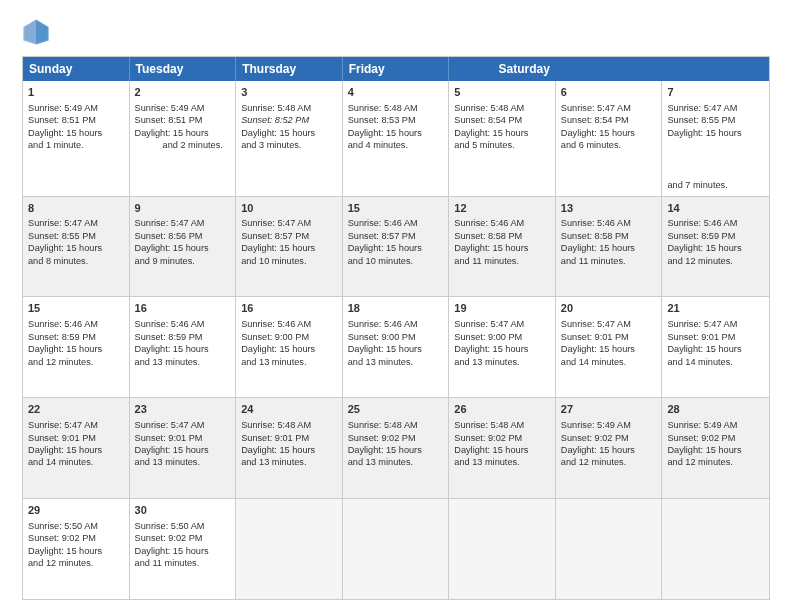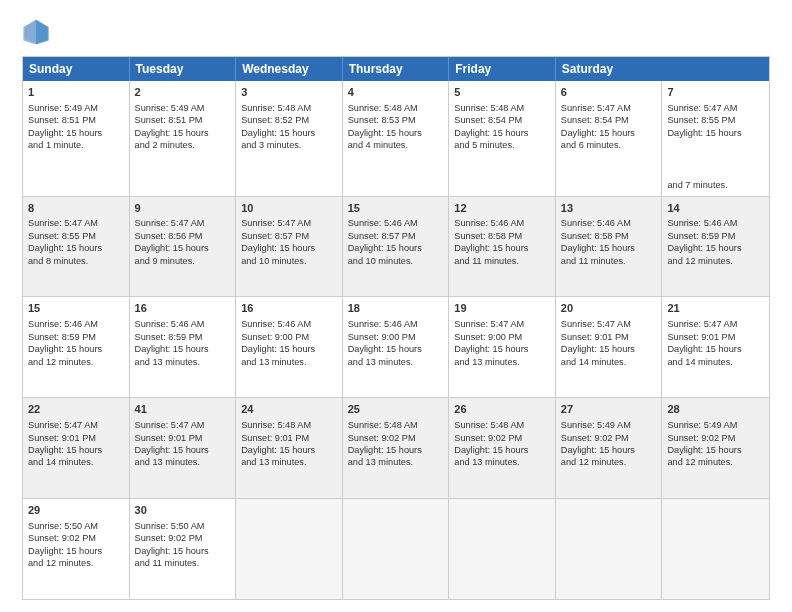--- a/index.html
+++ b/index.html
@@ -71,21 +71,21 @@
       background: #2d6db5;
     }
     .cal-header-cell {
       color: #fff;
       font-size: 12px;
       font-weight: bold;
       padding: 5px 6px;
       text-align: left;
       border-right: 1px solid #5a94d0;
     }
-    .cal-header-cell:last-child { border-right: none; }
+    .cal-header-cell:last-child { border-right: none; text-align: right; }
     .cal-body {
       display: flex;
       flex-direction: column;
       flex: 1;
     }
     .cal-row {
       display: grid;
       grid-template-columns: repeat(7, 1fr);
       flex: 1;
       border-top: 1px solid #ccc;
@@ -129,45 +129,44 @@
     <div class="title-block">
       <div class="title-month"></div>
       <div class="title-location"></div>
     </div>
   </div>
 
   <div class="calendar">
     <div class="cal-header">
     <div class="cal-header-cell">Sunday</div>
         <div class="cal-header-cell">Tuesday</div>
-        <div class="cal-header-cell">Wednesday</div>
         <div class="cal-header-cell">Thursday</div>
         <div class="cal-header-cell">Friday</div>
         <div class="cal-header-cell">Saturday</div>
       </div>
     <div class="cal-body">
     <div class="cal-row">
           <div class="cal-cell">
             <span class="day-num">1</span>
             <span style="display: block;">Sunrise: 5:49 AM</span>
             <span style="display: block;">Sunset: 8:51 PM</span>
             <span style="display: block;">Daylight: 15 hours</span>
             <span style="display: block;">and 1 minute.</span>
           </div>
           <div class="cal-cell">
             <span class="day-num">2</span>
             <span style="display: block;">Sunrise: 5:49 AM</span>
             <span style="display: block;">Sunset: 8:51 PM</span>
             <span style="display: block;">Daylight: 15 hours</span>
-            <span style="display: block;">and 2 minutes.</span>
+            <span style="display: block; margin-left: 28px;">and 2 minutes.</span>
           </div>
           <div class="cal-cell">
             <span class="day-num">3</span>
             <span style="display: block;">Sunrise: 5:48 AM</span>
-            <span style="display: block;">Sunset: 8:52 PM</span>
+            <span style="display: block; font-style: italic;">Sunset: 8:52 PM</span>
             <span style="display: block;">Daylight: 15 hours</span>
             <span style="display: block;">and 3 minutes.</span>
           </div>
           <div class="cal-cell">
             <span class="day-num">4</span>
             <span style="display: block;">Sunrise: 5:48 AM</span>
             <span style="display: block;">Sunset: 8:53 PM</span>
             <span style="display: block;">Daylight: 15 hours</span>
             <span style="display: block;">and 4 minutes.</span>
           </div>
@@ -297,21 +296,21 @@
         </div>
         <div class="cal-row">
           <div class="cal-cell shaded">
             <span class="day-num">22</span>
             <span style="display: block;">Sunrise: 5:47 AM</span>
             <span style="display: block;">Sunset: 9:01 PM</span>
             <span style="display: block;">Daylight: 15 hours</span>
             <span style="display: block;">and 14 minutes.</span>
           </div>
           <div class="cal-cell shaded">
-            <span class="day-num">41</span>
+            <span class="day-num">23</span>
             <span style="display: block;">Sunrise: 5:47 AM</span>
             <span style="display: block;">Sunset: 9:01 PM</span>
             <span style="display: block;">Daylight: 15 hours</span>
             <span style="display: block;">and 13 minutes.</span>
           </div>
           <div class="cal-cell shaded">
             <span class="day-num">24</span>
             <span style="display: block;">Sunrise: 5:48 AM</span>
             <span style="display: block;">Sunset: 9:01 PM</span>
             <span style="display: block;">Daylight: 15 hours</span>

